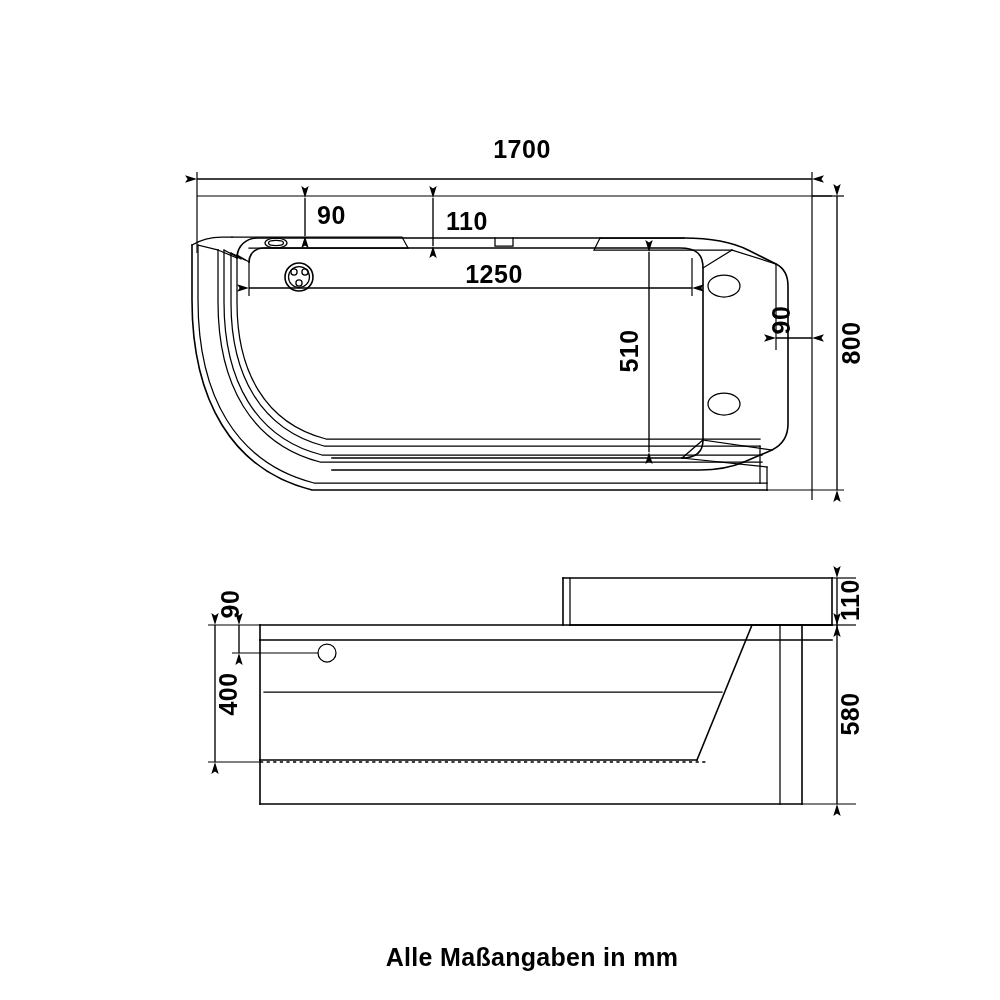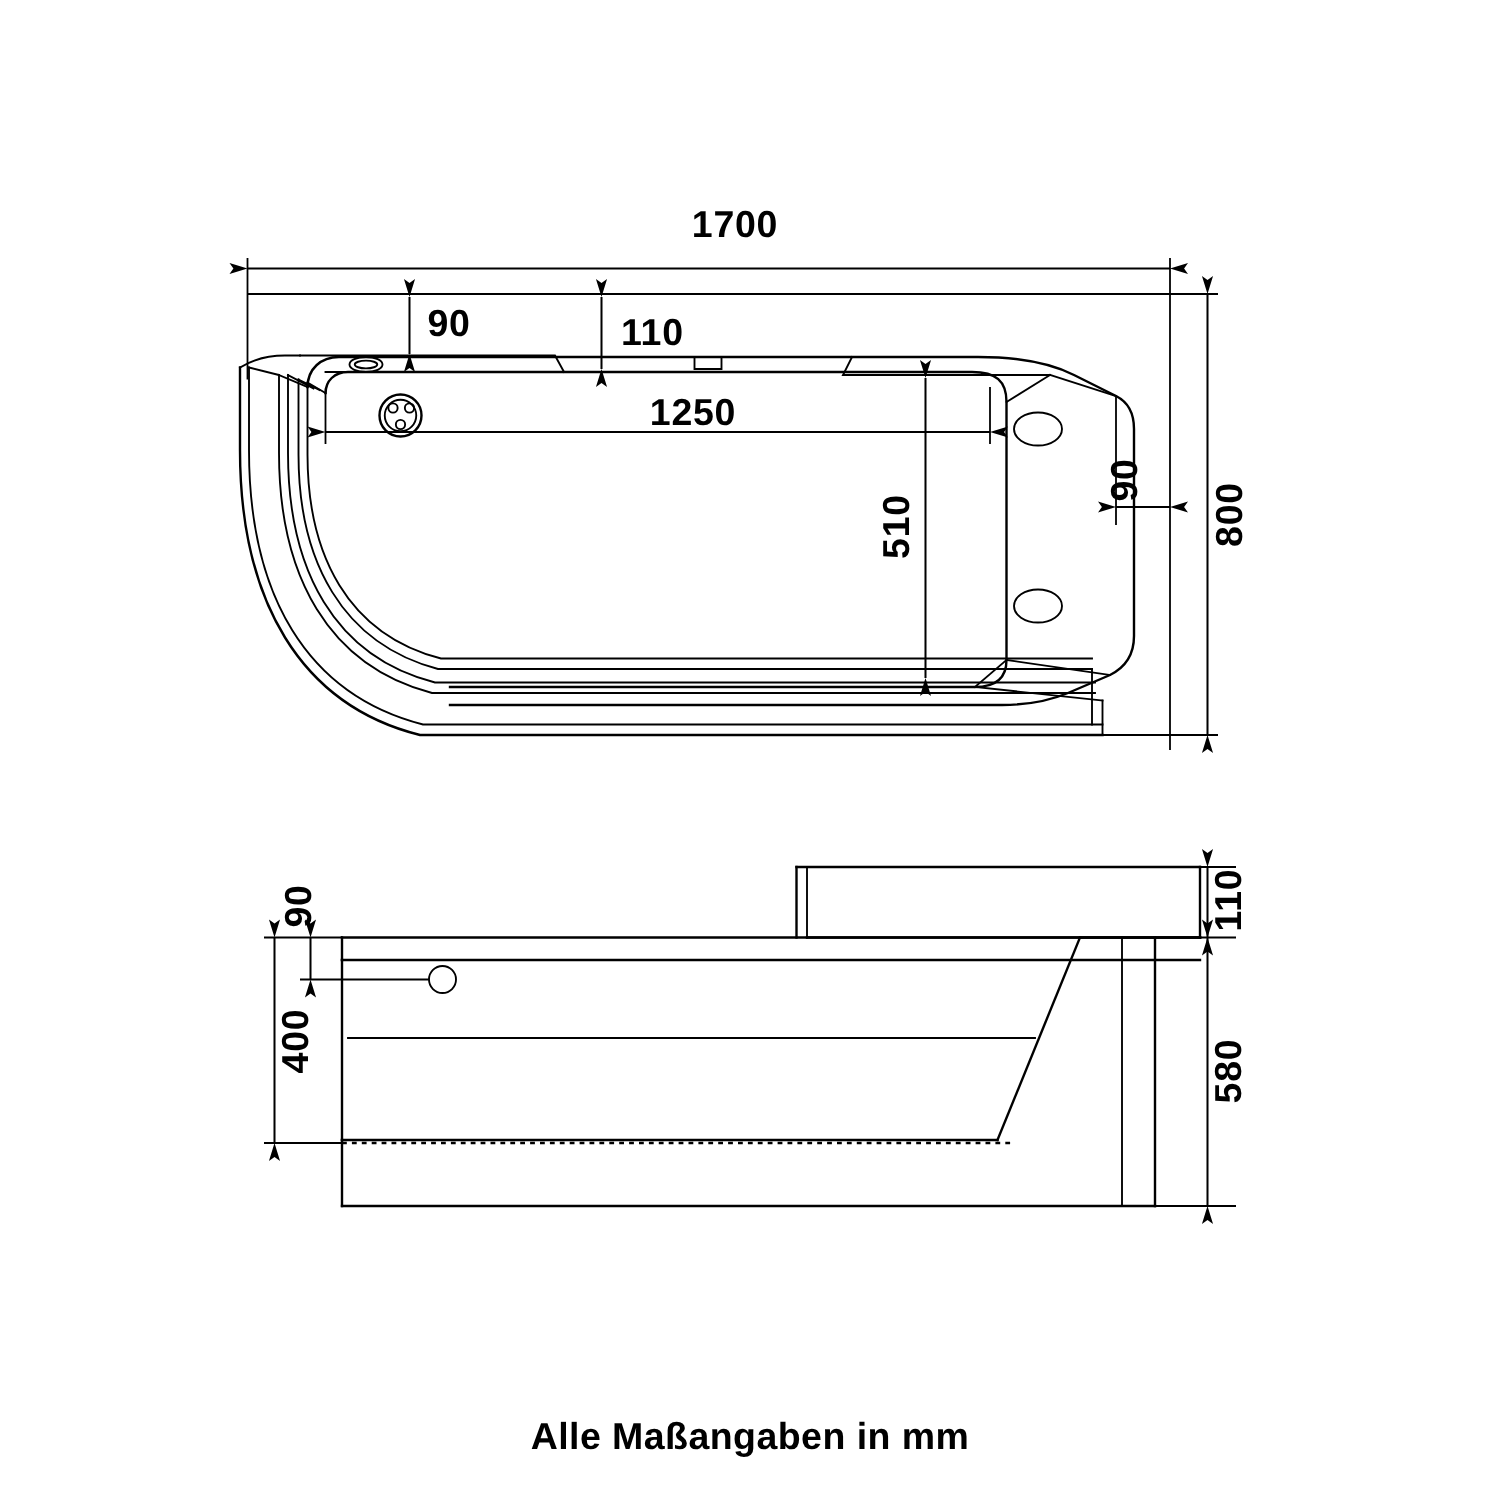--- a/index.html
+++ b/index.html
@@ -13,20 +13,21 @@
     height: 1000px;
     font-family: "Liberation Sans", sans-serif;
     color: #000000;
     overflow: hidden;
     position: relative;
   }
   #drawing-root {
     position: relative;
     width: 820px;
     height: 1000px;
+    margin-left: 32px;
   }
   svg#technical-drawing {
     display: block;
     width: 1000px;
     height: 1000px;
   }
   .ln {
     stroke: #000000;
     fill: none;
     stroke-width: 1.6;

